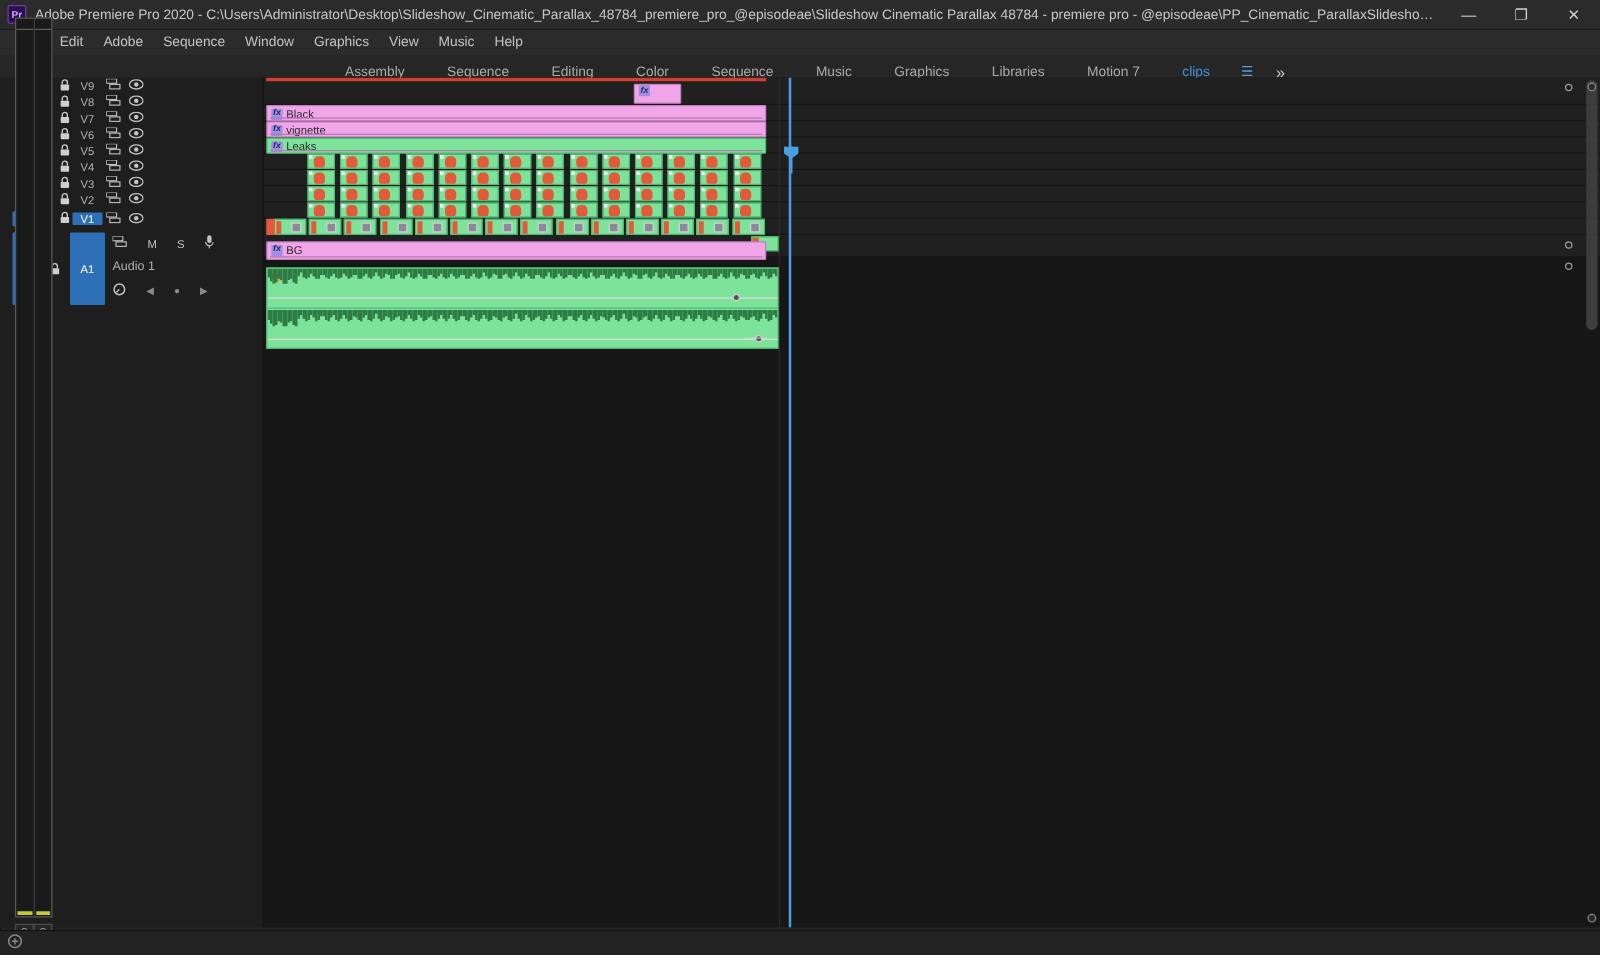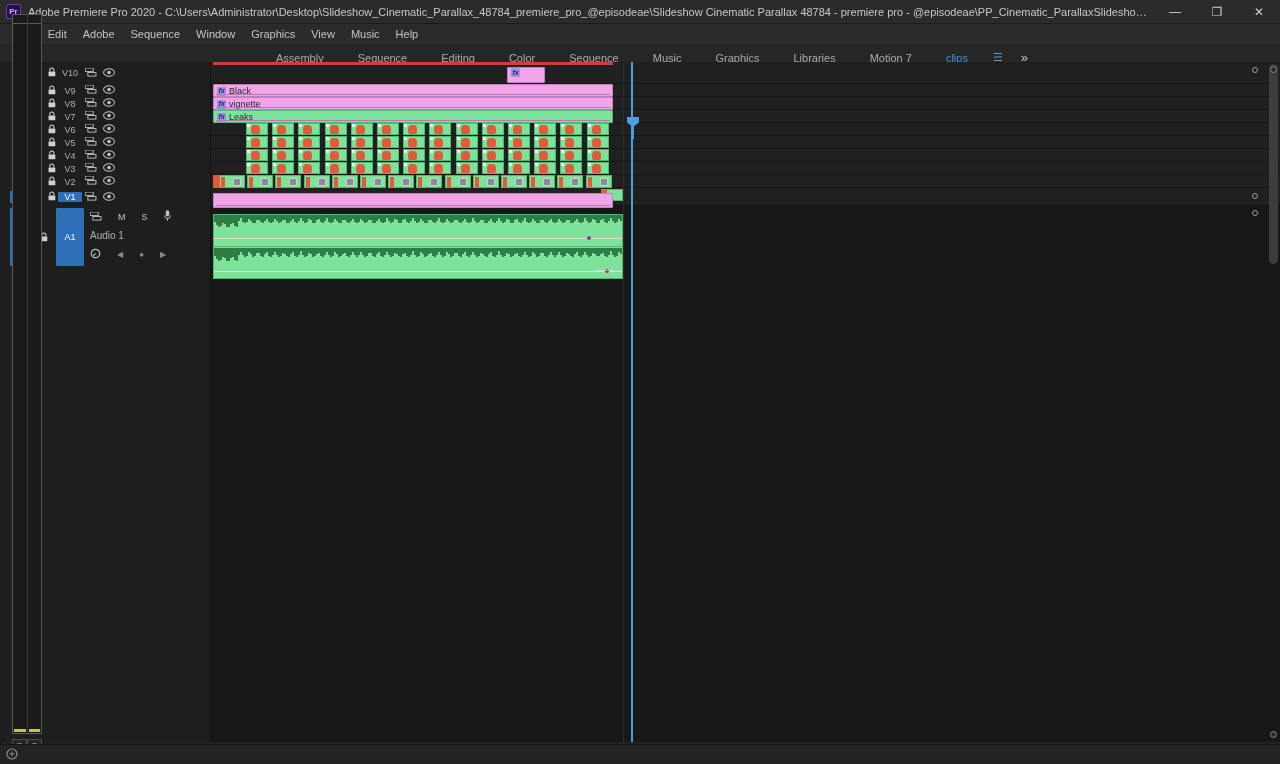--- a/index.html
+++ b/index.html
@@ -905,37 +905,20 @@
           <div class="rl-tick" style="left: 957px; height: 7px;"></div>
           <div class="rl-tick" style="left: 963.6px; height: 4px;"></div>
           <div style="position: absolute; left: 420px; top: 0px; bottom: 0px; width: 2px; background: rgb(74, 159, 224); z-index: 5;">
             <div class="tl-ph-handle"></div>
           </div>
         </div>
     </div>
 
     <div class="tl-body">
       <div class="trackheads" id="track-heads">
-          <div class="vtrack-row" style="height: 22px;">
-            <div class="tgt-box"></div>
-            <div style="width:14px;flex:none"></div>
-            <div class="lock-icon"><svg width="8" height="10" viewBox="0 0 9 11">
-                <path d="M2 5 V3.2a2.3 2.3 0 0 1 4.6 0V5" fill="none" stroke="#cfcfcf" stroke-width="1.2"></path>
-                <rect x="0.6" y="5" width="7.6" height="5.4" rx="0.8" fill="#cfcfcf"></rect>
-              </svg></div>
-            <div class="tname">V10</div>
-            <div class="ticon"><svg width="12" height="9" viewBox="0 0 13 10">
-                <rect x="0" y="0" width="9" height="4" fill="none" stroke="#c2c2c2" stroke-width="1"></rect>
-                <rect x="3" y="5" width="9" height="4" fill="none" stroke="#c2c2c2" stroke-width="1"></rect>
-              </svg></div>
-            <div class="ticon"><svg width="12" height="9" viewBox="0 0 14 10">
-                <ellipse cx="7" cy="5" rx="6.3" ry="4.3" fill="none" stroke="#c2c2c2" stroke-width="1.2"></ellipse>
-                <circle cx="7" cy="5" r="2.1" fill="#c2c2c2"></circle>
-              </svg></div>
-          </div>
           <div class="vtrack-row" style="height: 13px;">
             <div class="tgt-box"></div>
             <div style="width:14px;flex:none"></div>
             <div class="lock-icon"><svg width="8" height="10" viewBox="0 0 9 11">
                 <path d="M2 5 V3.2a2.3 2.3 0 0 1 4.6 0V5" fill="none" stroke="#cfcfcf" stroke-width="1.2"></path>
                 <rect x="0.6" y="5" width="7.6" height="5.4" rx="0.8" fill="#cfcfcf"></rect>
               </svg></div>
             <div class="tname">V9</div>
             <div class="ticon"><svg width="12" height="9" viewBox="0 0 13 10">
                 <rect x="0" y="0" width="9" height="4" fill="none" stroke="#c2c2c2" stroke-width="1"></rect>
@@ -1429,20 +1412,24 @@
           </div>
           <div style="position: absolute; left: 374.6px; top: 113px; width: 26px; height: 13px; background: rgb(126, 227, 154); border: 1px solid rgb(79, 184, 114); overflow: hidden;">
             <div style="position:absolute;left:1px;top:1px;width:4px;height:11px;background:#e25a3a"></div>
             <div style="position:absolute;left:13px;top:2px;width:8px;height:8px;background:#8a8a9a;border:1px solid #d0d0d0;border-radius:1px"></div>
           </div>
           <div style="position: absolute; left: 2px; top: 113px; width: 7px; height: 13px; background: rgb(226, 90, 58);"></div>
           <div style="position: absolute; left: 390px; top: 127px; width: 22px; height: 12px; background: rgb(126, 227, 154); border: 1px solid rgb(79, 184, 114);">
             <div style="position:absolute;left:0;top:0;width:5px;height:11px;background:#e25a3a"></div>
           </div>
           <div class="clip clip-pink" style="left: 2px; top: 131px; width: 400px; height: 15px;">
+            <div class="clip-lbl">
+              <span class="fx-badge">fx</span>
+              <span>BG</span>
+            </div>
             <div class="clip-underline"></div>
           </div>
           <div class="audio-clip" style="left: 2px; top: 152px; width: 410px; height: 65px;">
             <div style="position:absolute;left:2px;top:1px;width:9px;height:9px;background:#e8a33d;color:#333;font-size:7px;font-style:italic;font-weight:bold;display:flex;align-items:center;justify-content:center">fx</div>
             <div style="position:absolute;left:0px;top:0;width:1.6px;height:7.0px;background:#2e7d46"></div>
             <div style="position:absolute;left:0px;top:33px;width:1.6px;height:7.7px;background:#2e7d46"></div>
             <div style="position:absolute;left:2px;top:0;width:1.6px;height:10.3px;background:#2e7d46"></div>
             <div style="position:absolute;left:2px;top:33px;width:1.6px;height:11.4px;background:#2e7d46"></div>
             <div style="position:absolute;left:4px;top:0;width:1.6px;height:12.0px;background:#2e7d46"></div>
             <div style="position:absolute;left:4px;top:33px;width:1.6px;height:13.2px;background:#2e7d46"></div>

